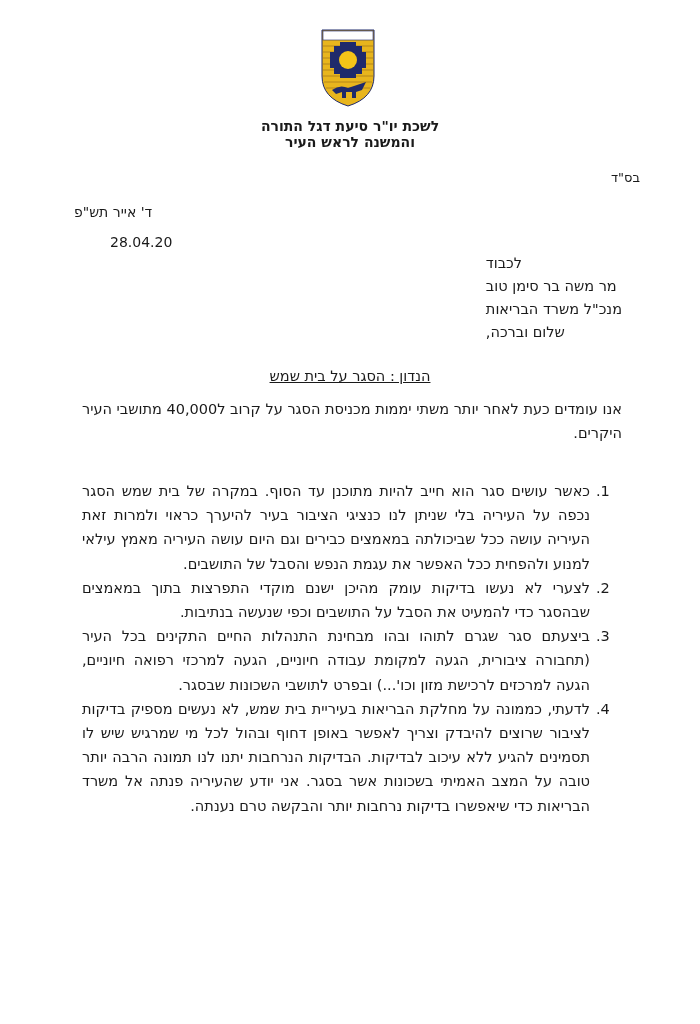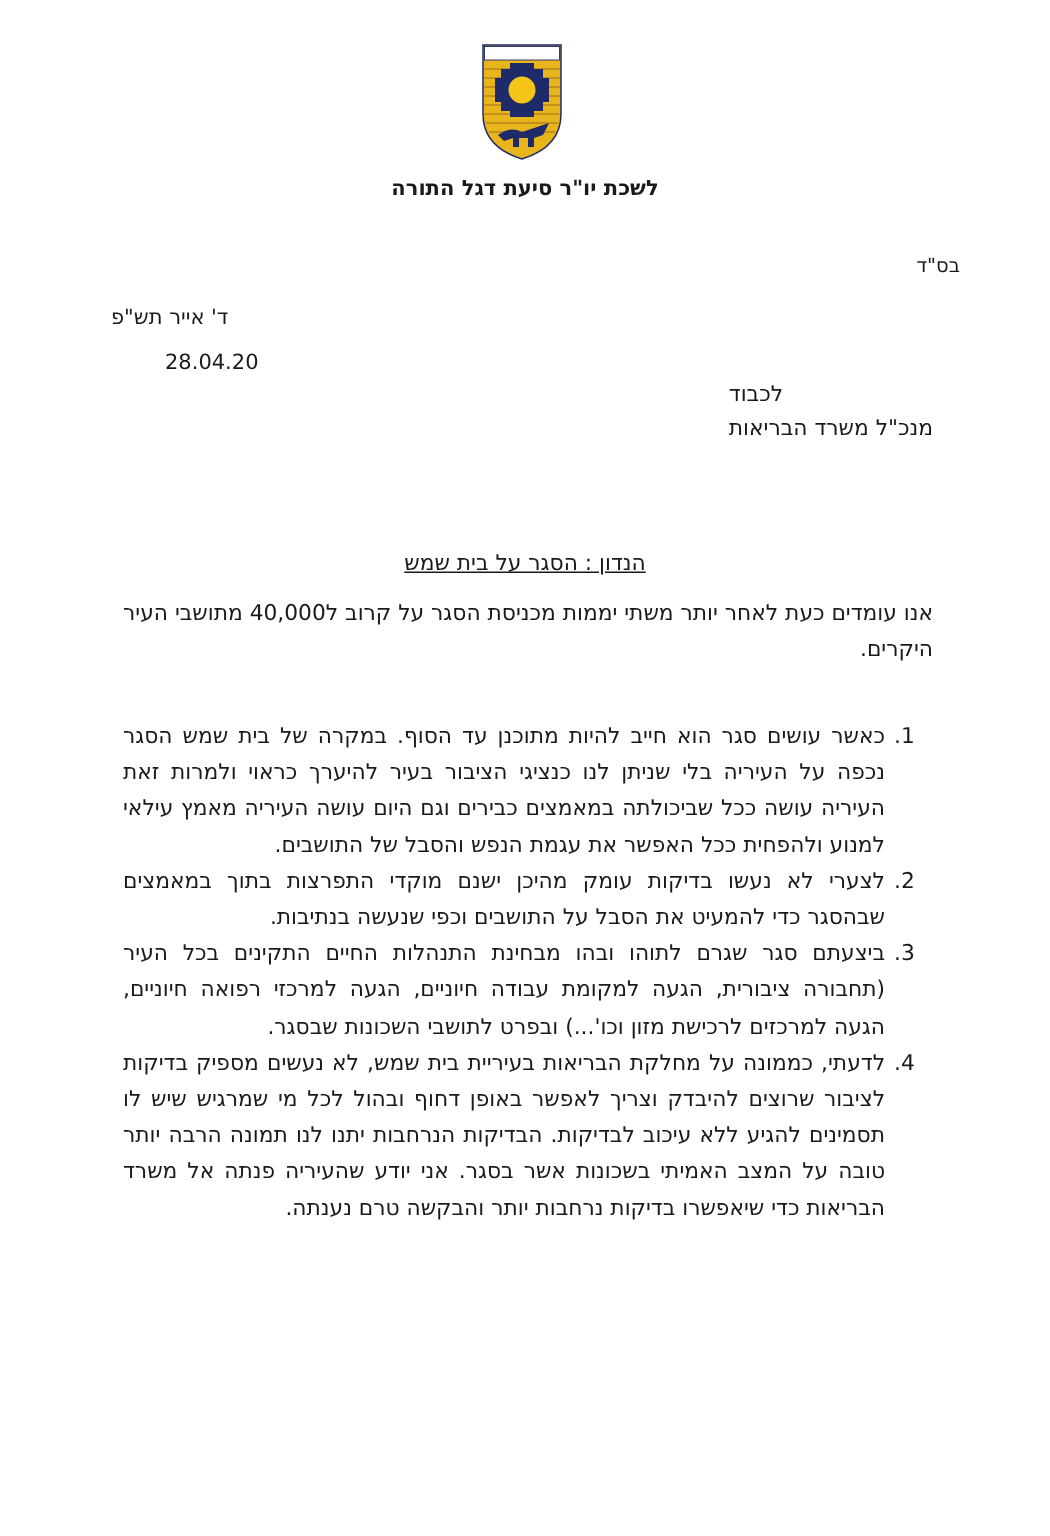--- a/index.html
+++ b/index.html
@@ -41,30 +41,33 @@
     </g>
     <rect x="3" y="3" width="50" height="9" fill="#ffffff" stroke="#1f2a6b" stroke-width="0.6"></rect>
     <path d="M20 14 H36 V18 H42 V24 H46 V40 H42 V46 H36 V50 H20 V46 H14 V40 H10 V24 H14 V18 H20 Z" fill="#1f2a6b"></path>
     <circle cx="28" cy="32" r="9" fill="#f4c418"></circle>
     <path d="M12 62 Q20 56 28 60 L40 56 L46 54 L42 62 L36 64 L36 70 L32 70 L32 64 L26 64 L26 70 L22 70 L22 64 L16 66 Z" fill="#1f2a6b"></path>
   </svg>
 </div>
 
 <div class="abs header-block">
   <div>לשכת יו"ר סיעת דגל התורה</div>
+  <div>והמשנה לראש העיר</div>
 </div>
 
 <div class="abs bsd">בס"ד</div>
 
 <div class="abs hebdate">ד' אייר תש"פ</div>
 <div class="abs date">28.04.20</div>
 
 <div class="abs recipient">
   <div>לכבוד</div>
+  <div>מר משה בר סימן טוב</div>
   <div>מנכ"ל משרד הבריאות</div>
+  <div>שלום וברכה,</div>
 </div>
 
 <div class="abs subject">
   <span>הנדון : הסגר על בית שמש</span>
 </div>
 
 <div class="abs intro">אנו עומדים כעת לאחר יותר משתי יממות מכניסת הסגר על קרוב ל40,000 מתושבי העיר היקרים.</div>
 
 <ol class="abs list">
   <li>

